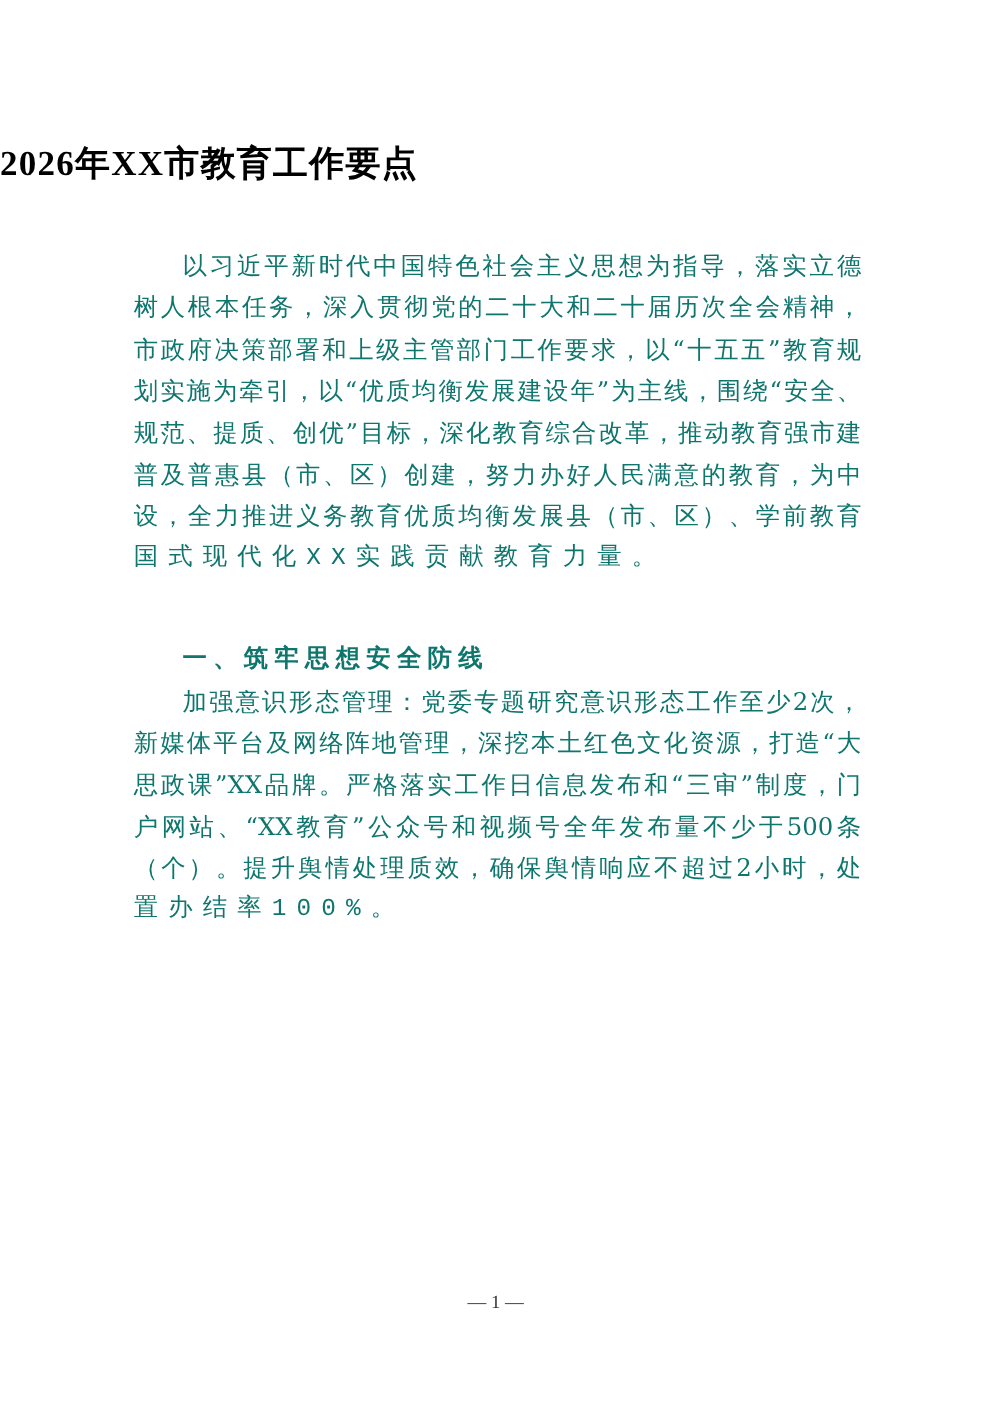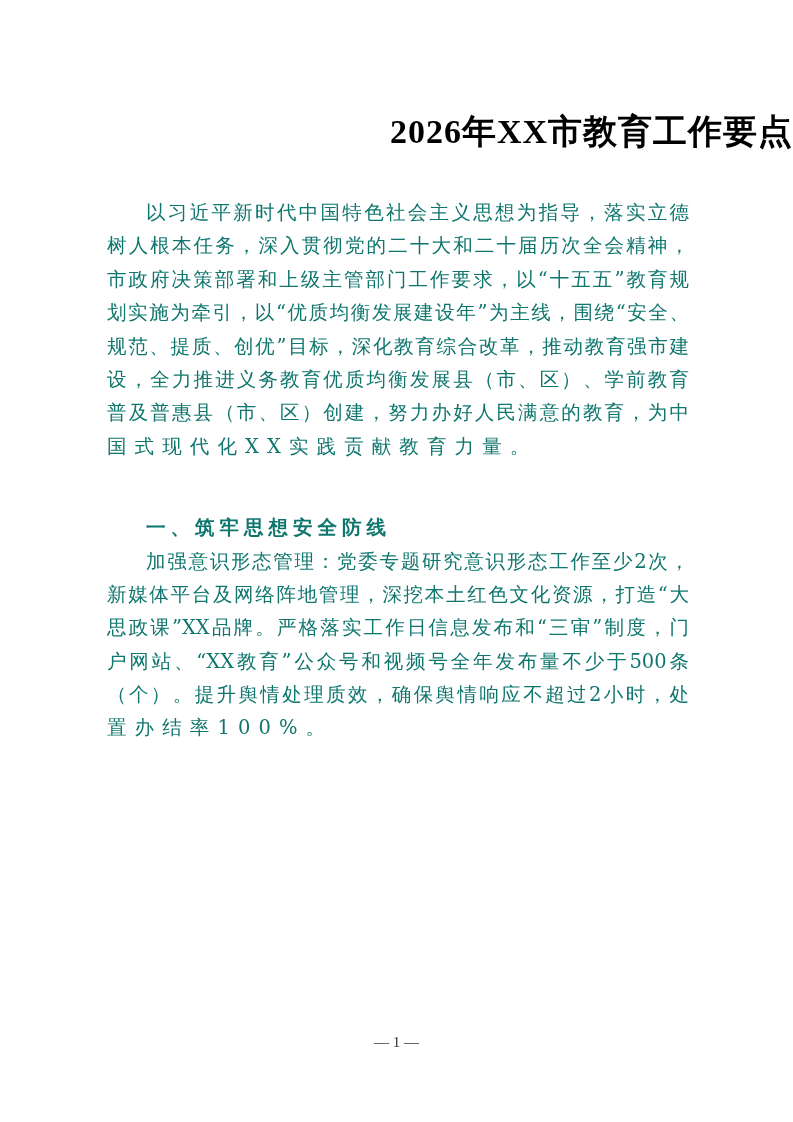--- a/index.html
+++ b/index.html
@@ -1,48 +1,48 @@
 <!DOCTYPE html>
 <html><head>
   <meta charset="utf-8">
   <style>
     html, body { margin: 0; padding: 0; background: #ffffff; }
     body { width: 793px; height: 1122px; position: relative; overflow: hidden;
            font-family: "DejaVu Serif", "Liberation Serif", serif; color: #111111; }
     .page { position: absolute; left: 0; top: 0; width: 793px; height: 1122px; background: #ffffff; }
-    .title { position: absolute; left: 0; width: 793px; top: 112px; text-align: right;
+    .title { position: absolute; left: 0; width: 793px; top: 112px; text-align: left;
              font-family: "Liberation Serif", "DejaVu Serif", serif; font-weight: bold;
-             font-size: 34px; line-height: 40px; color: #000; letter-spacing: 1px; }
+             font-size: 28px; line-height: 40px; color: #000; letter-spacing: 1px; }
     .body { position: absolute; left: 107px; top: 196px; width: 582px; }
     .line { display: block; height: 33.4px; line-height: 33.4px; font-size: 19.5px;
             white-space: nowrap; text-align: justify; text-align-last: justify;
             letter-spacing: 0px; color: #0f766e; }
-    .line.last { text-align-last: left; letter-spacing: 8.1px; }
+    .line.last { text-align-last: left; letter-spacing: 8.1px; font-family: Liberation Mono, monospace; }
     .line.indent { padding-left: 39px; }
     .line.heading { font-family: Liberation Sans, sans-serif; font-weight: bold;
                     text-align-last: left; letter-spacing: 5px; margin-top: 48px; }
     .footer { position: absolute; left: 0; width: 793px; top: 1034px; text-align: center;
               font-size: 15px; color: #333; font-family: "Liberation Serif", serif; }
   </style>
 </head>
 <body>
 
 <div class="page">
   <div class="title">2026年XX市教育工作要点</div>
 
   <div class="body">
 
     <div>
       <span class="line indent">以习近平新时代中国特色社会主义思想为指导，落实立德</span>
       <span class="line">树人根本任务，深入贯彻党的二十大和二十届历次全会精神，</span>
       <span class="line">市政府决策部署和上级主管部门工作要求，以“十五五”教育规</span>
       <span class="line">划实施为牵引，以“优质均衡发展建设年”为主线，围绕“安全、</span>
       <span class="line">规范、提质、创优”目标，深化教育综合改革，推动教育强市建</span>
+      <span class="line">普及普惠县（市、区）创建，努力办好人民满意的教育，为中</span>
       <span class="line">设，全力推进义务教育优质均衡发展县（市、区）、学前教育</span>
-      <span class="line">普及普惠县（市、区）创建，努力办好人民满意的教育，为中</span>
       <span class="line last">国式现代化XX实践贡献教育力量。</span>
     </div>
 
     <div>
       <span class="line indent heading">一、筑牢思想安全防线</span>
     </div>
 
 
     <div>
       <span class="line indent">加强意识形态管理：党委专题研究意识形态工作至少2次，</span>

